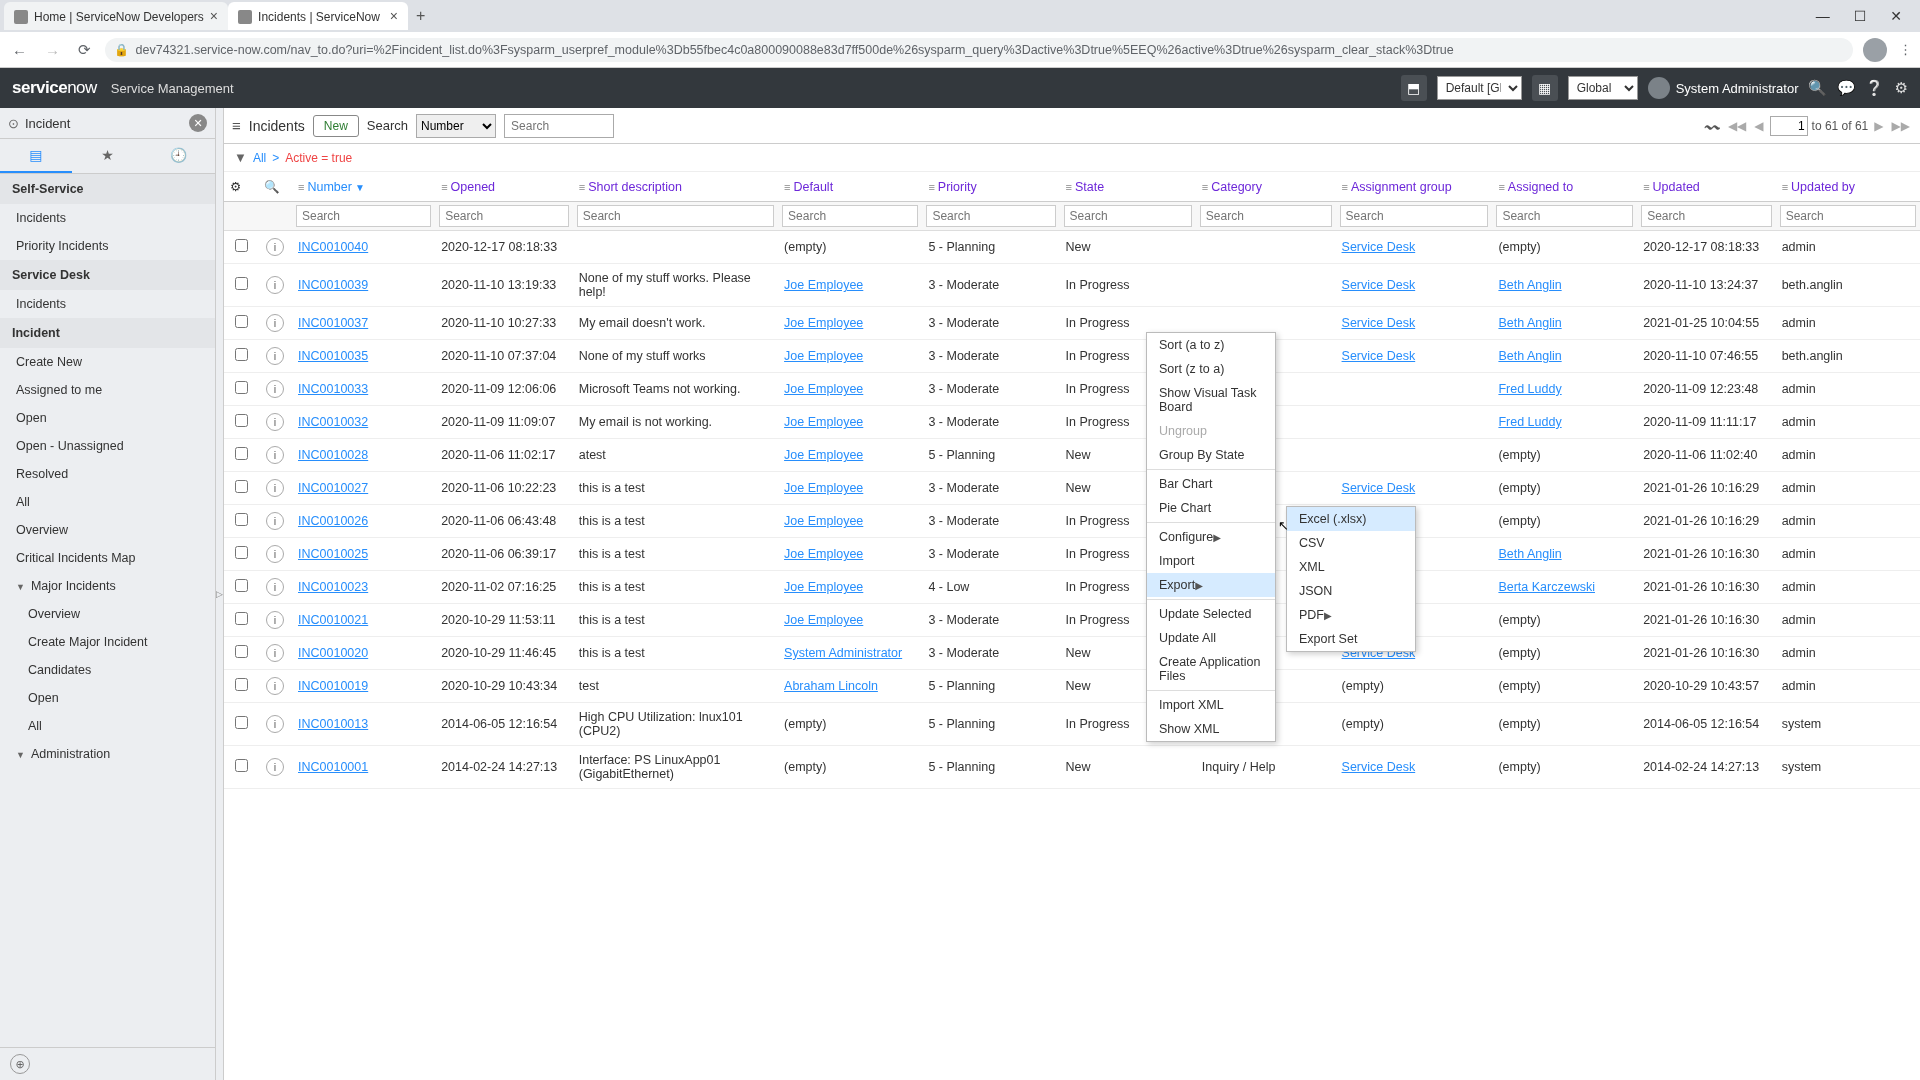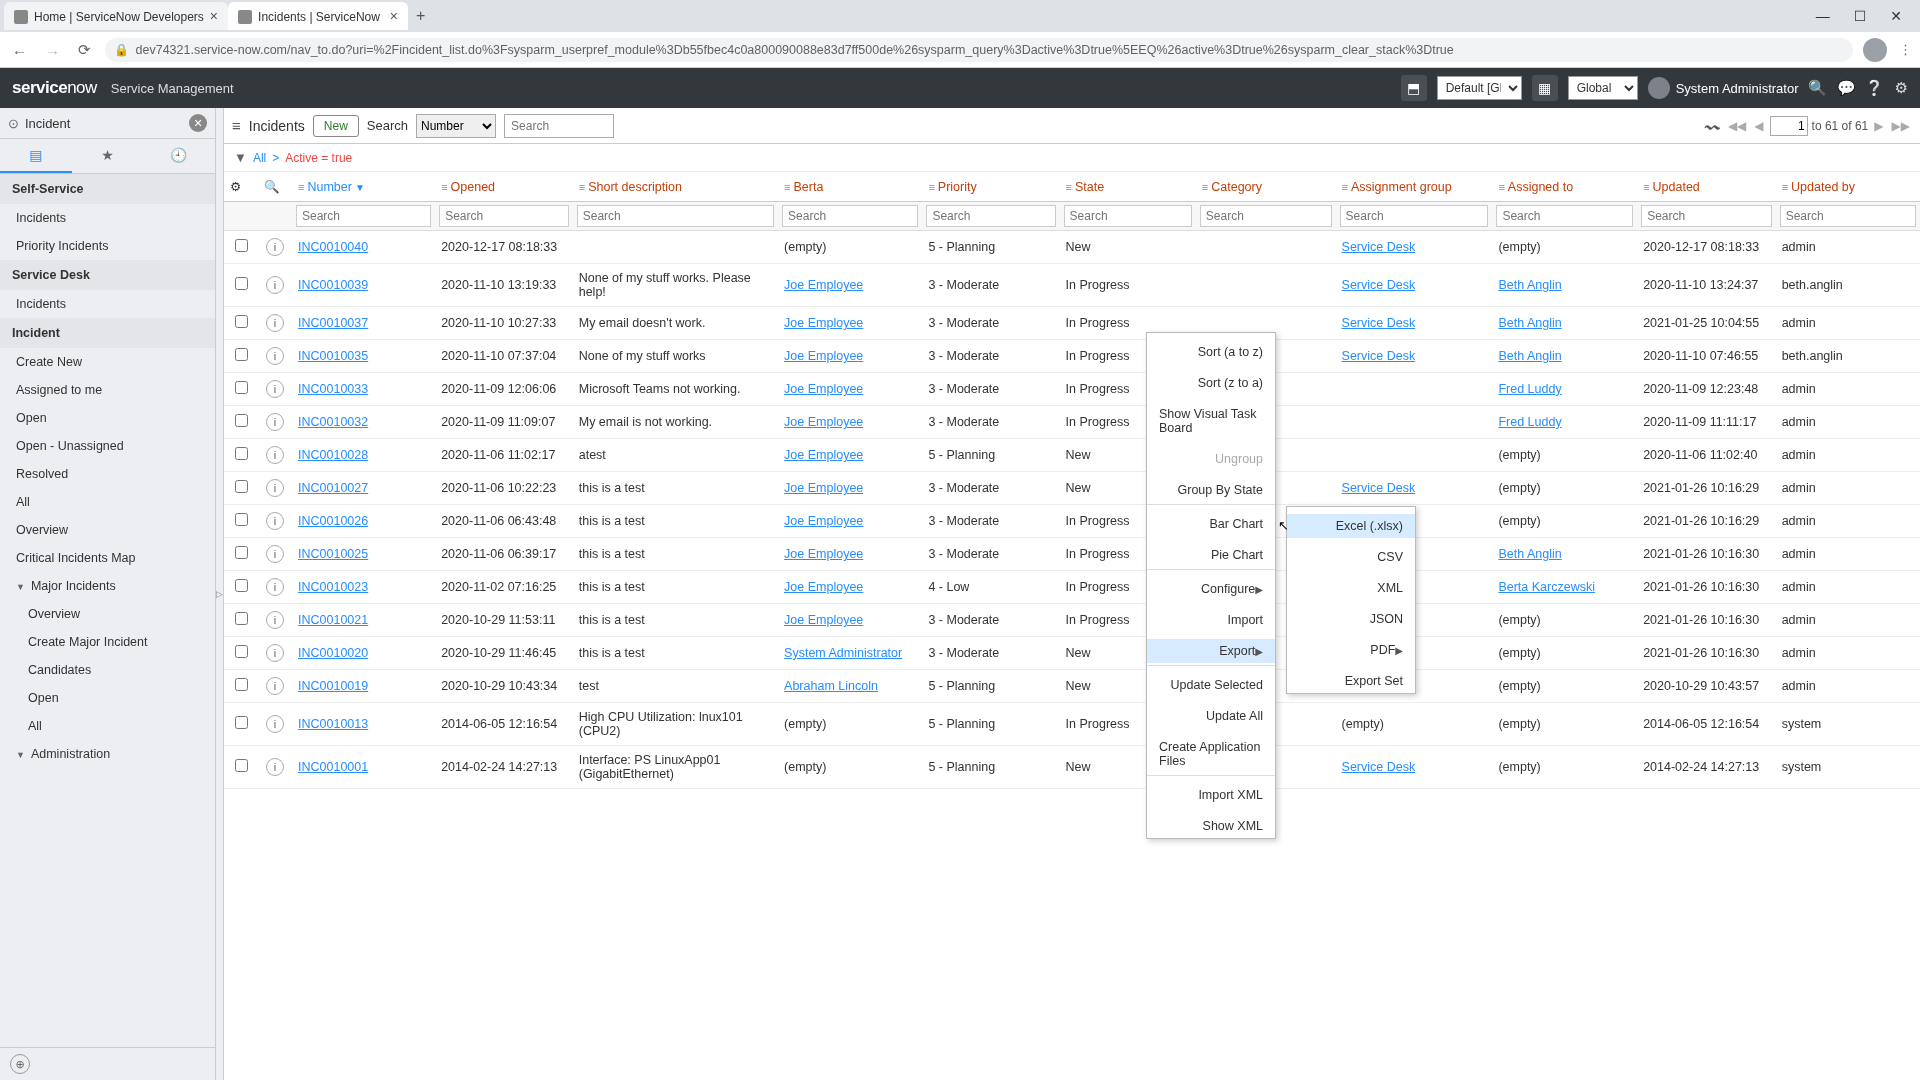--- a/index.html
+++ b/index.html
@@ -77,35 +77,35 @@
 .bc-sep { color: #278efc; }
 .bc-cond { color: #ef4444; cursor: pointer; }
 
 
 .list-table-wrap { flex: 1; overflow: auto; position: relative; }
 table.list { width: 100%; border-collapse: collapse; font-size: 12.5px; }
 table.list th { text-align: left; padding: 7px 6px; border-bottom: 1px solid #ccc; font-weight: normal; color: #333; background: #fff; white-space: nowrap; }
 table.list th .hdr-icon { color: #888; font-size: 11px; margin-right: 3px; }
 table.list th.sorted a { color: #278efc; }
 table.list th .sort-caret { color: #278efc; font-size: 10px; margin-left: 3px; }
-table.list th a { color: #c2410c; text-decoration: none; }
+table.list th a { color: #6d28d9; text-decoration: none; }
 table.list tr.search-row td { padding: 3px 4px; border-bottom: 1px solid #ddd; background: #f7f7f7; }
 table.list tr.search-row input { width: 100%; border: 1px solid #ccc; font-size: 12px; padding: 3px 5px; }
 table.list td { padding: 7px 6px; border-bottom: 1px solid #eee; vertical-align: middle; color: #333; }
 table.list td a { color: #278efc; text-decoration: underline; }
 table.list td .info-icon { display: inline-flex; width: 18px; height: 18px; border: 1px solid #aaa; border-radius: 50%; align-items: center; justify-content: center; color: #666; font-size: 11px; cursor: pointer; }
 table.list td input[type=checkbox] { cursor: pointer; }
 .col-check { width: 34px; text-align: center; }
 .col-info { width: 34px; text-align: center; }
 .col-gear { width: 30px; text-align:center; color:#888; cursor:pointer;}
 .col-mag { width: 30px; text-align:center; color:#888; cursor:pointer;}
 
 
 .ctx-menu { position: absolute; background: #fff; border: 1px solid #bbb; box-shadow: 2px 2px 6px rgba(0,0,0,0.2); font-size: 12.5px; min-width: 130px; z-index: 100; }
-.ctx-menu .mi { padding: 5px 12px; cursor: pointer; display: flex; align-items: center; justify-content: flex-end; margin-top: 7px; }
+.ctx-menu .mi { padding: 5px 12px; cursor: pointer; display: flex; align-items: center; justify-content: flex-start; }
 .ctx-menu .mi:hover, .ctx-menu .mi.hl { background: #d6ebff; }
 .ctx-menu .mi.disabled { color: #aaa; }
 .ctx-menu .sep { height: 1px; background: #ddd; margin: 2px 0; }
 .ctx-menu .arrow { font-size: 10px; color: #555; }
 .ctx1 { top: 160px; left: 922px; width: 128px; }
 .ctx2 { top: 334px; left: 1062px; width: 86px; }
 
 .cursor-ptr { position: absolute; top: 346px; left: 1054px; font-size: 13px; z-index: 200; pointer-events: none; color:#000;}
 </style>
 </head>
@@ -236,21 +236,21 @@
 
     <div class="list-table-wrap">
       <table class="list">
         <thead>
           <tr id="hdr-row">
               <th class="col-gear">⚙</th>
 <th class="col-mag">🔍</th>
               <th class="sorted"><span class="hdr-icon">≡</span><a>Number</a><span class="sort-caret">▼</span></th>
               <th><span class="hdr-icon">≡</span><a>Opened</a></th>
               <th><span class="hdr-icon">≡</span><a>Short description</a></th>
-              <th><span class="hdr-icon">≡</span><a>Berta</a></th>
+              <th><span class="hdr-icon">≡</span><a>Default</a></th>
               <th><span class="hdr-icon">≡</span><a>Priority</a></th>
               <th><span class="hdr-icon">≡</span><a>State</a></th>
               <th><span class="hdr-icon">≡</span><a>Category</a></th>
               <th><span class="hdr-icon">≡</span><a>Assignment group</a></th>
               <th><span class="hdr-icon">≡</span><a>Assigned to</a></th>
               <th><span class="hdr-icon">≡</span><a>Updated</a></th>
               <th><span class="hdr-icon">≡</span><a>Updated by</a></th>
             </tr>
           <tr class="search-row" id="search-row">
               <td></td>

